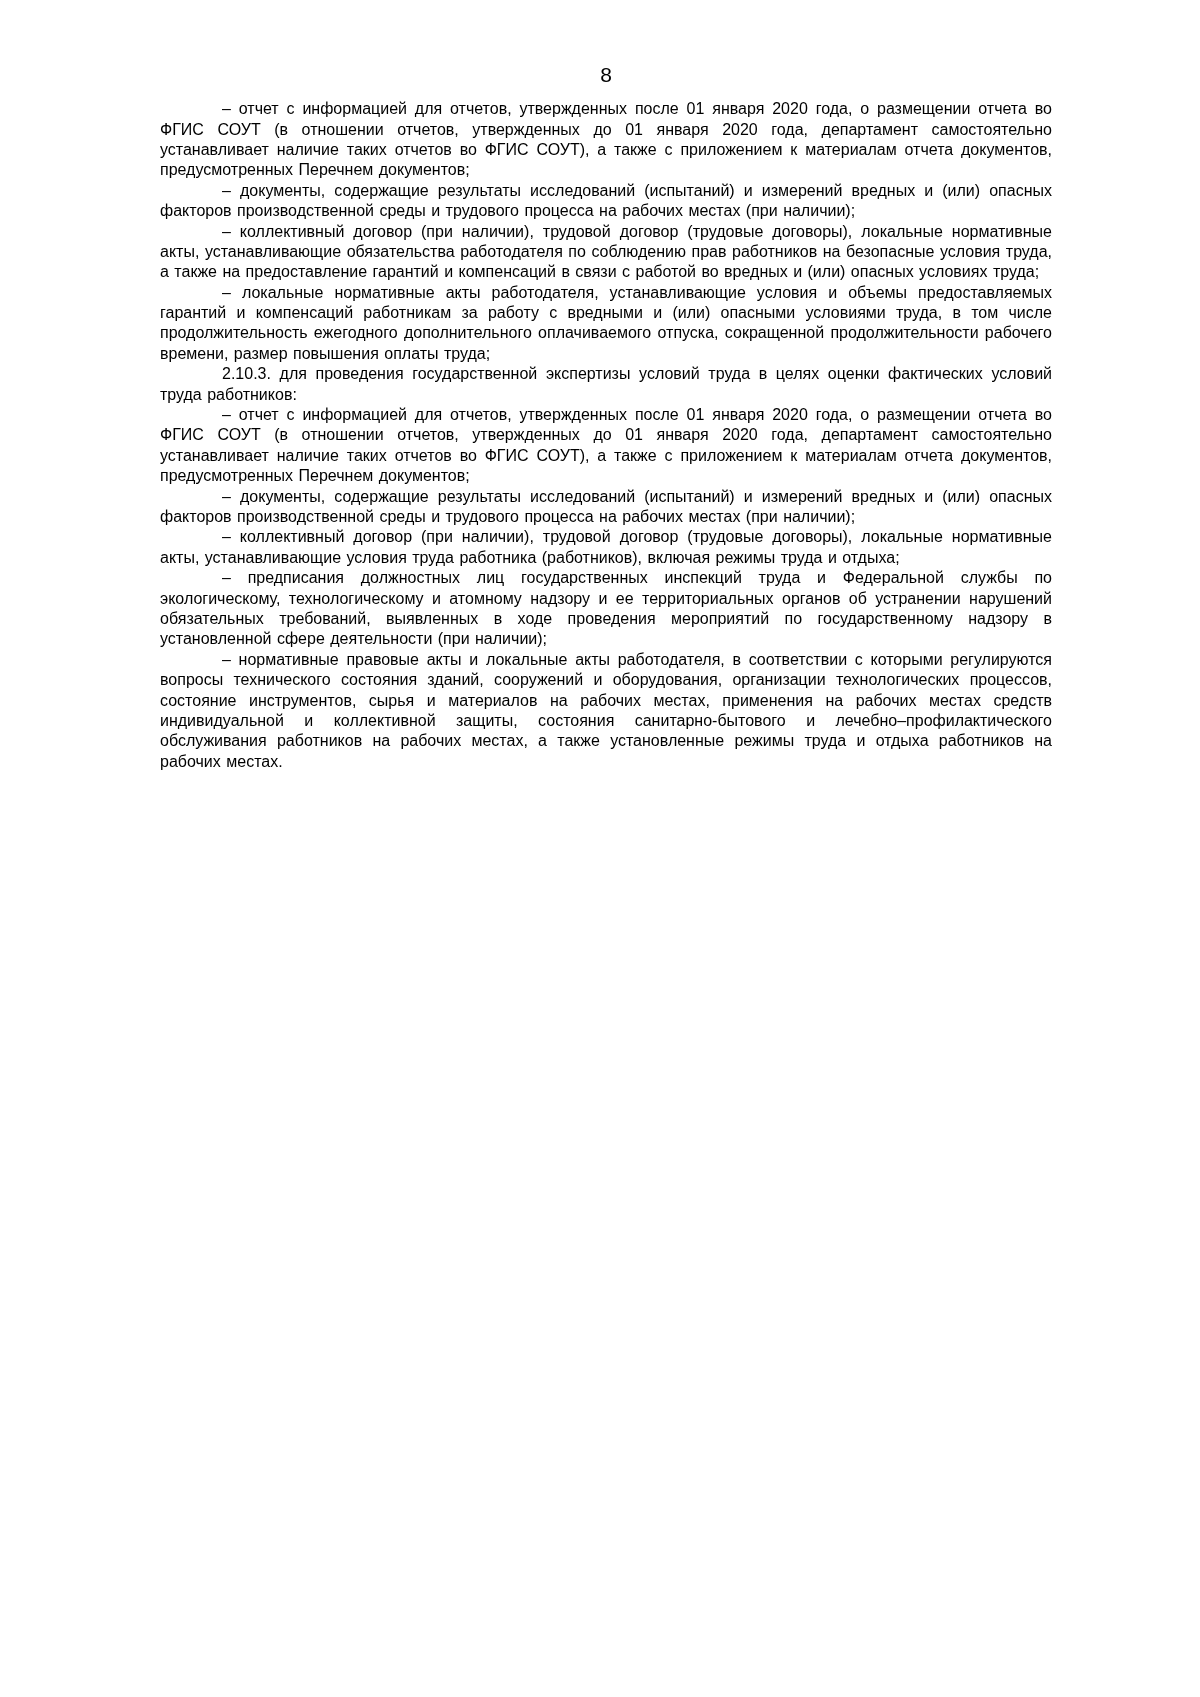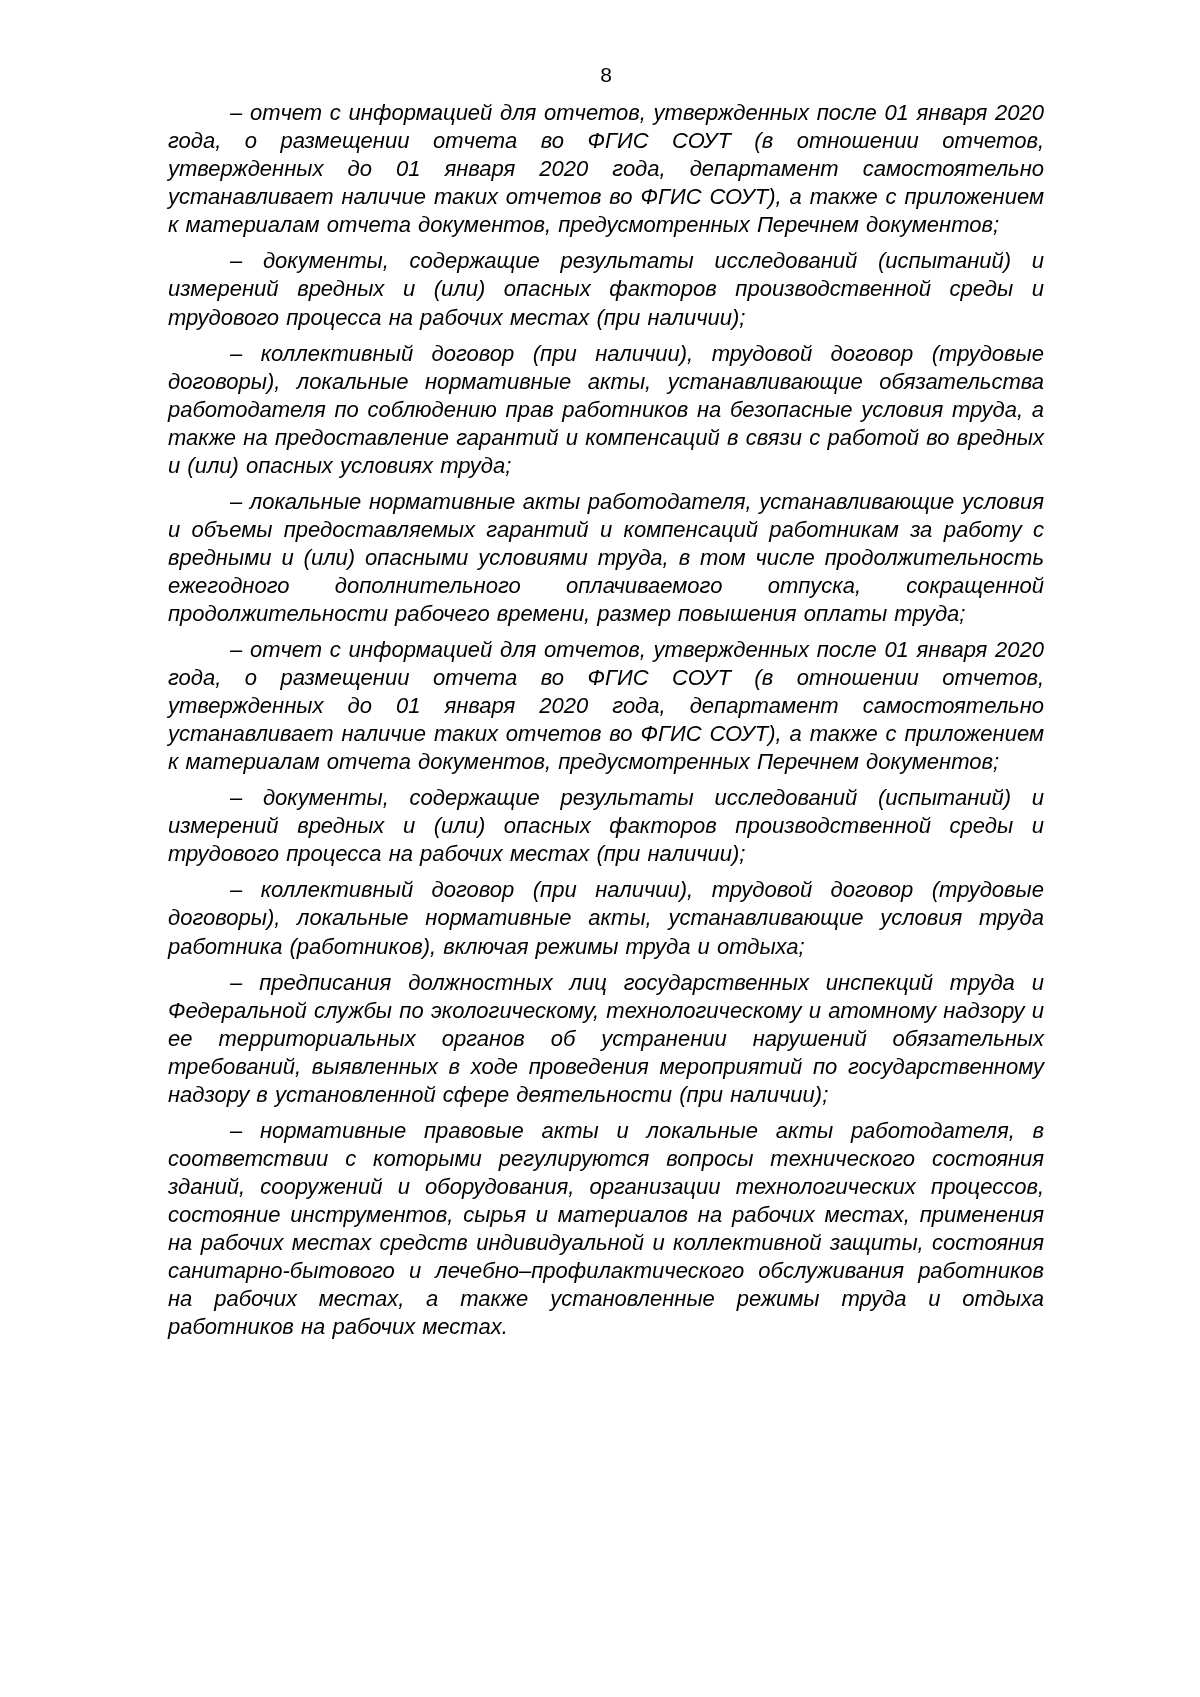--- a/index.html
+++ b/index.html
@@ -17,38 +17,38 @@
     font-family: "Liberation Sans", sans-serif;
     padding: 62px 148px 60px 160px;
   }
   .page-number {
     text-align: center;
     font-size: 21px;
     line-height: 1.2;
     margin: 0 0 12px 0;
   }
   .content p {
-    margin: 8px;
-    font-size: 22px;
+    margin: 0;
+    font-size: 16px;
     line-height: 1.275;
     text-align: justify;
     text-indent: 62px;
     word-spacing: 1px;
-    font-style: italic;
   }
 </style>
 </head>
 <body>
 
 <div class="page">
   <div class="page-number">8</div>
   <div class="content">
     <p>– отчет с информацией для отчетов, утвержденных после 01 января 2020 года, о размещении отчета во ФГИС СОУТ (в отношении отчетов, утвержденных до 01 января 2020 года, департамент самостоятельно устанавливает наличие таких отчетов во ФГИС СОУТ), а также с приложением к материалам отчета документов, предусмотренных Перечнем документов;</p>
     <p>– документы, содержащие результаты исследований (испытаний) и измерений вредных и (или) опасных факторов производственной среды и трудового процесса на рабочих местах (при наличии);</p>
     <p>– коллективный договор (при наличии), трудовой договор (трудовые договоры), локальные нормативные акты, устанавливающие обязательства работодателя по соблюдению прав работников на безопасные условия труда, а также на предоставление гарантий и компенсаций в связи с работой во вредных и (или) опасных условиях труда;</p>
     <p>– локальные нормативные акты работодателя, устанавливающие условия и объемы предоставляемых гарантий и компенсаций работникам за работу с вредными и (или) опасными условиями труда, в том числе продолжительность ежегодного дополнительного оплачиваемого отпуска, сокращенной продолжительности рабочего времени, размер повышения оплаты труда;</p>
+    <p>2.10.3. для проведения государственной экспертизы условий труда в целях оценки фактических условий труда работников:</p>
     <p>– отчет с информацией для отчетов, утвержденных после 01 января 2020 года, о размещении отчета во ФГИС СОУТ (в отношении отчетов, утвержденных до 01 января 2020 года, департамент самостоятельно устанавливает наличие таких отчетов во ФГИС СОУТ), а также с приложением к материалам отчета документов, предусмотренных Перечнем документов;</p>
     <p>– документы, содержащие результаты исследований (испытаний) и измерений вредных и (или) опасных факторов производственной среды и трудового процесса на рабочих местах (при наличии);</p>
     <p>– коллективный договор (при наличии), трудовой договор (трудовые договоры), локальные нормативные акты, устанавливающие условия труда работника (работников), включая режимы труда и отдыха;</p>
     <p>– предписания должностных лиц государственных инспекций труда и Федеральной службы по экологическому, технологическому и атомному надзору и ее территориальных органов об устранении нарушений обязательных требований, выявленных в ходе проведения мероприятий по государственному надзору в установленной сфере деятельности (при наличии);</p>
     <p>– нормативные правовые акты и локальные акты работодателя, в соответствии с которыми регулируются вопросы технического состояния зданий, сооружений и оборудования, организации технологических процессов, состояние инструментов, сырья и материалов на рабочих местах, применения на рабочих местах средств индивидуальной и коллективной защиты, состояния санитарно-бытового и лечебно–профилактического обслуживания работников на рабочих местах, а также установленные режимы труда и отдыха работников на рабочих местах.</p>
   </div>
 </div>
 
 </body></html>

